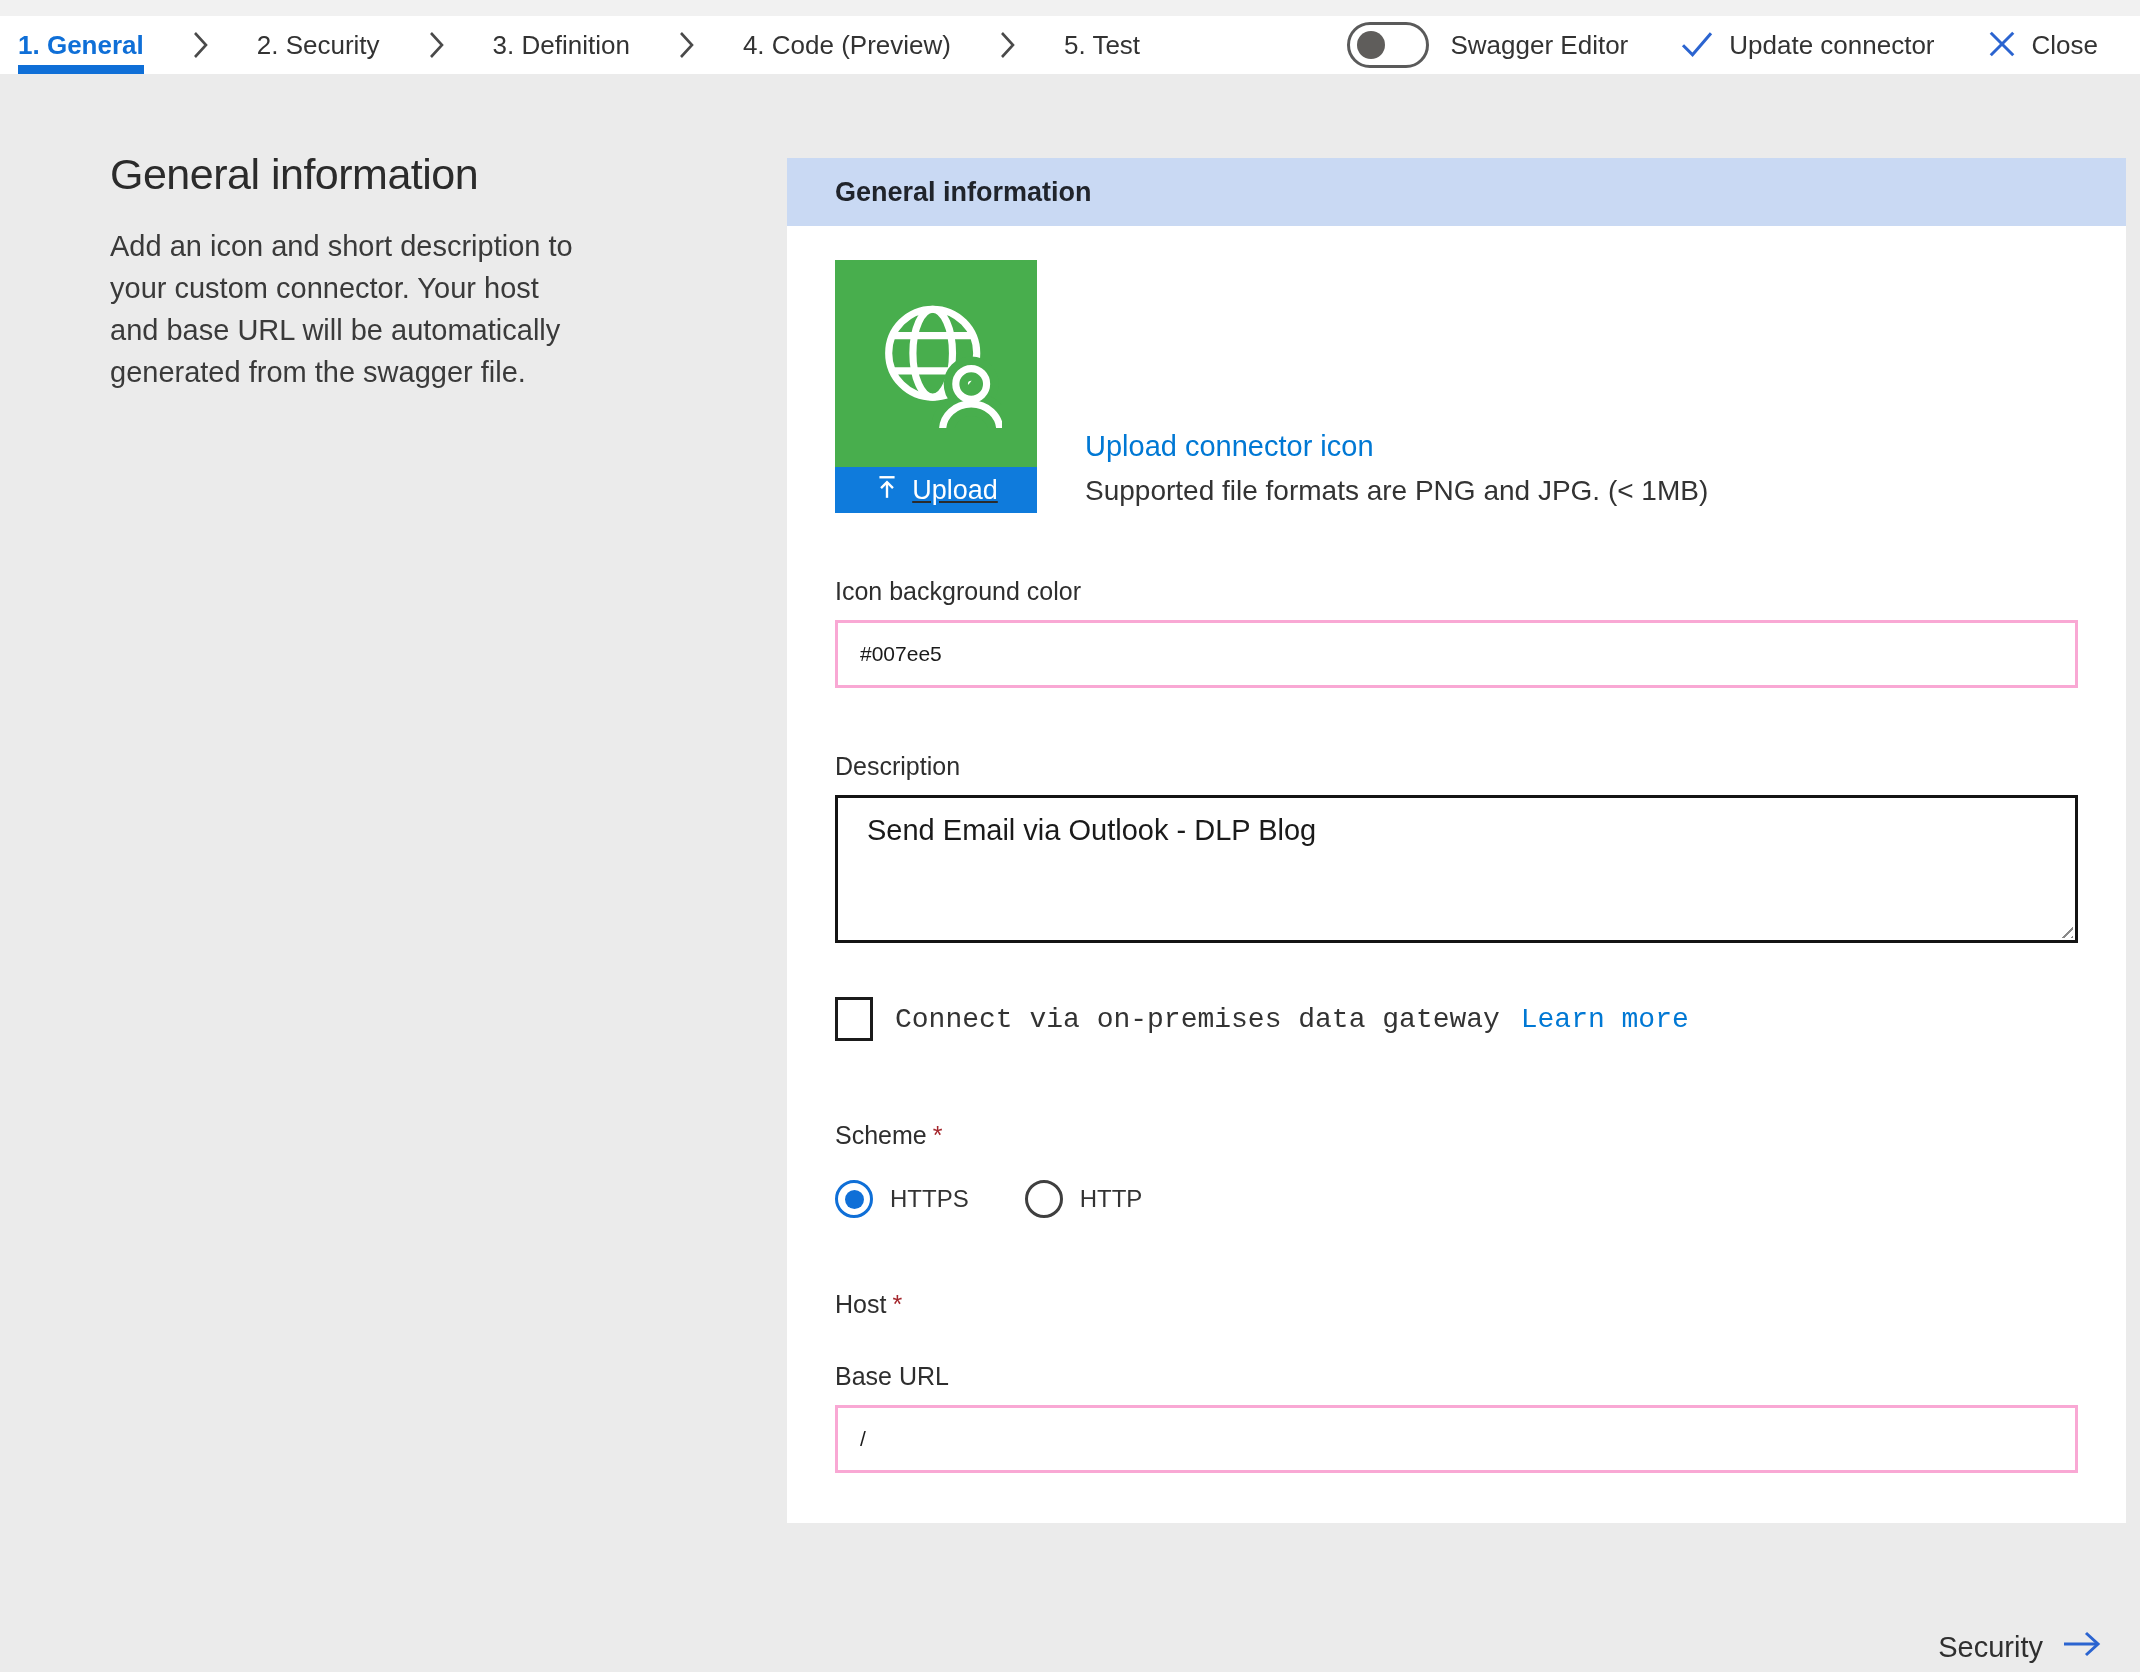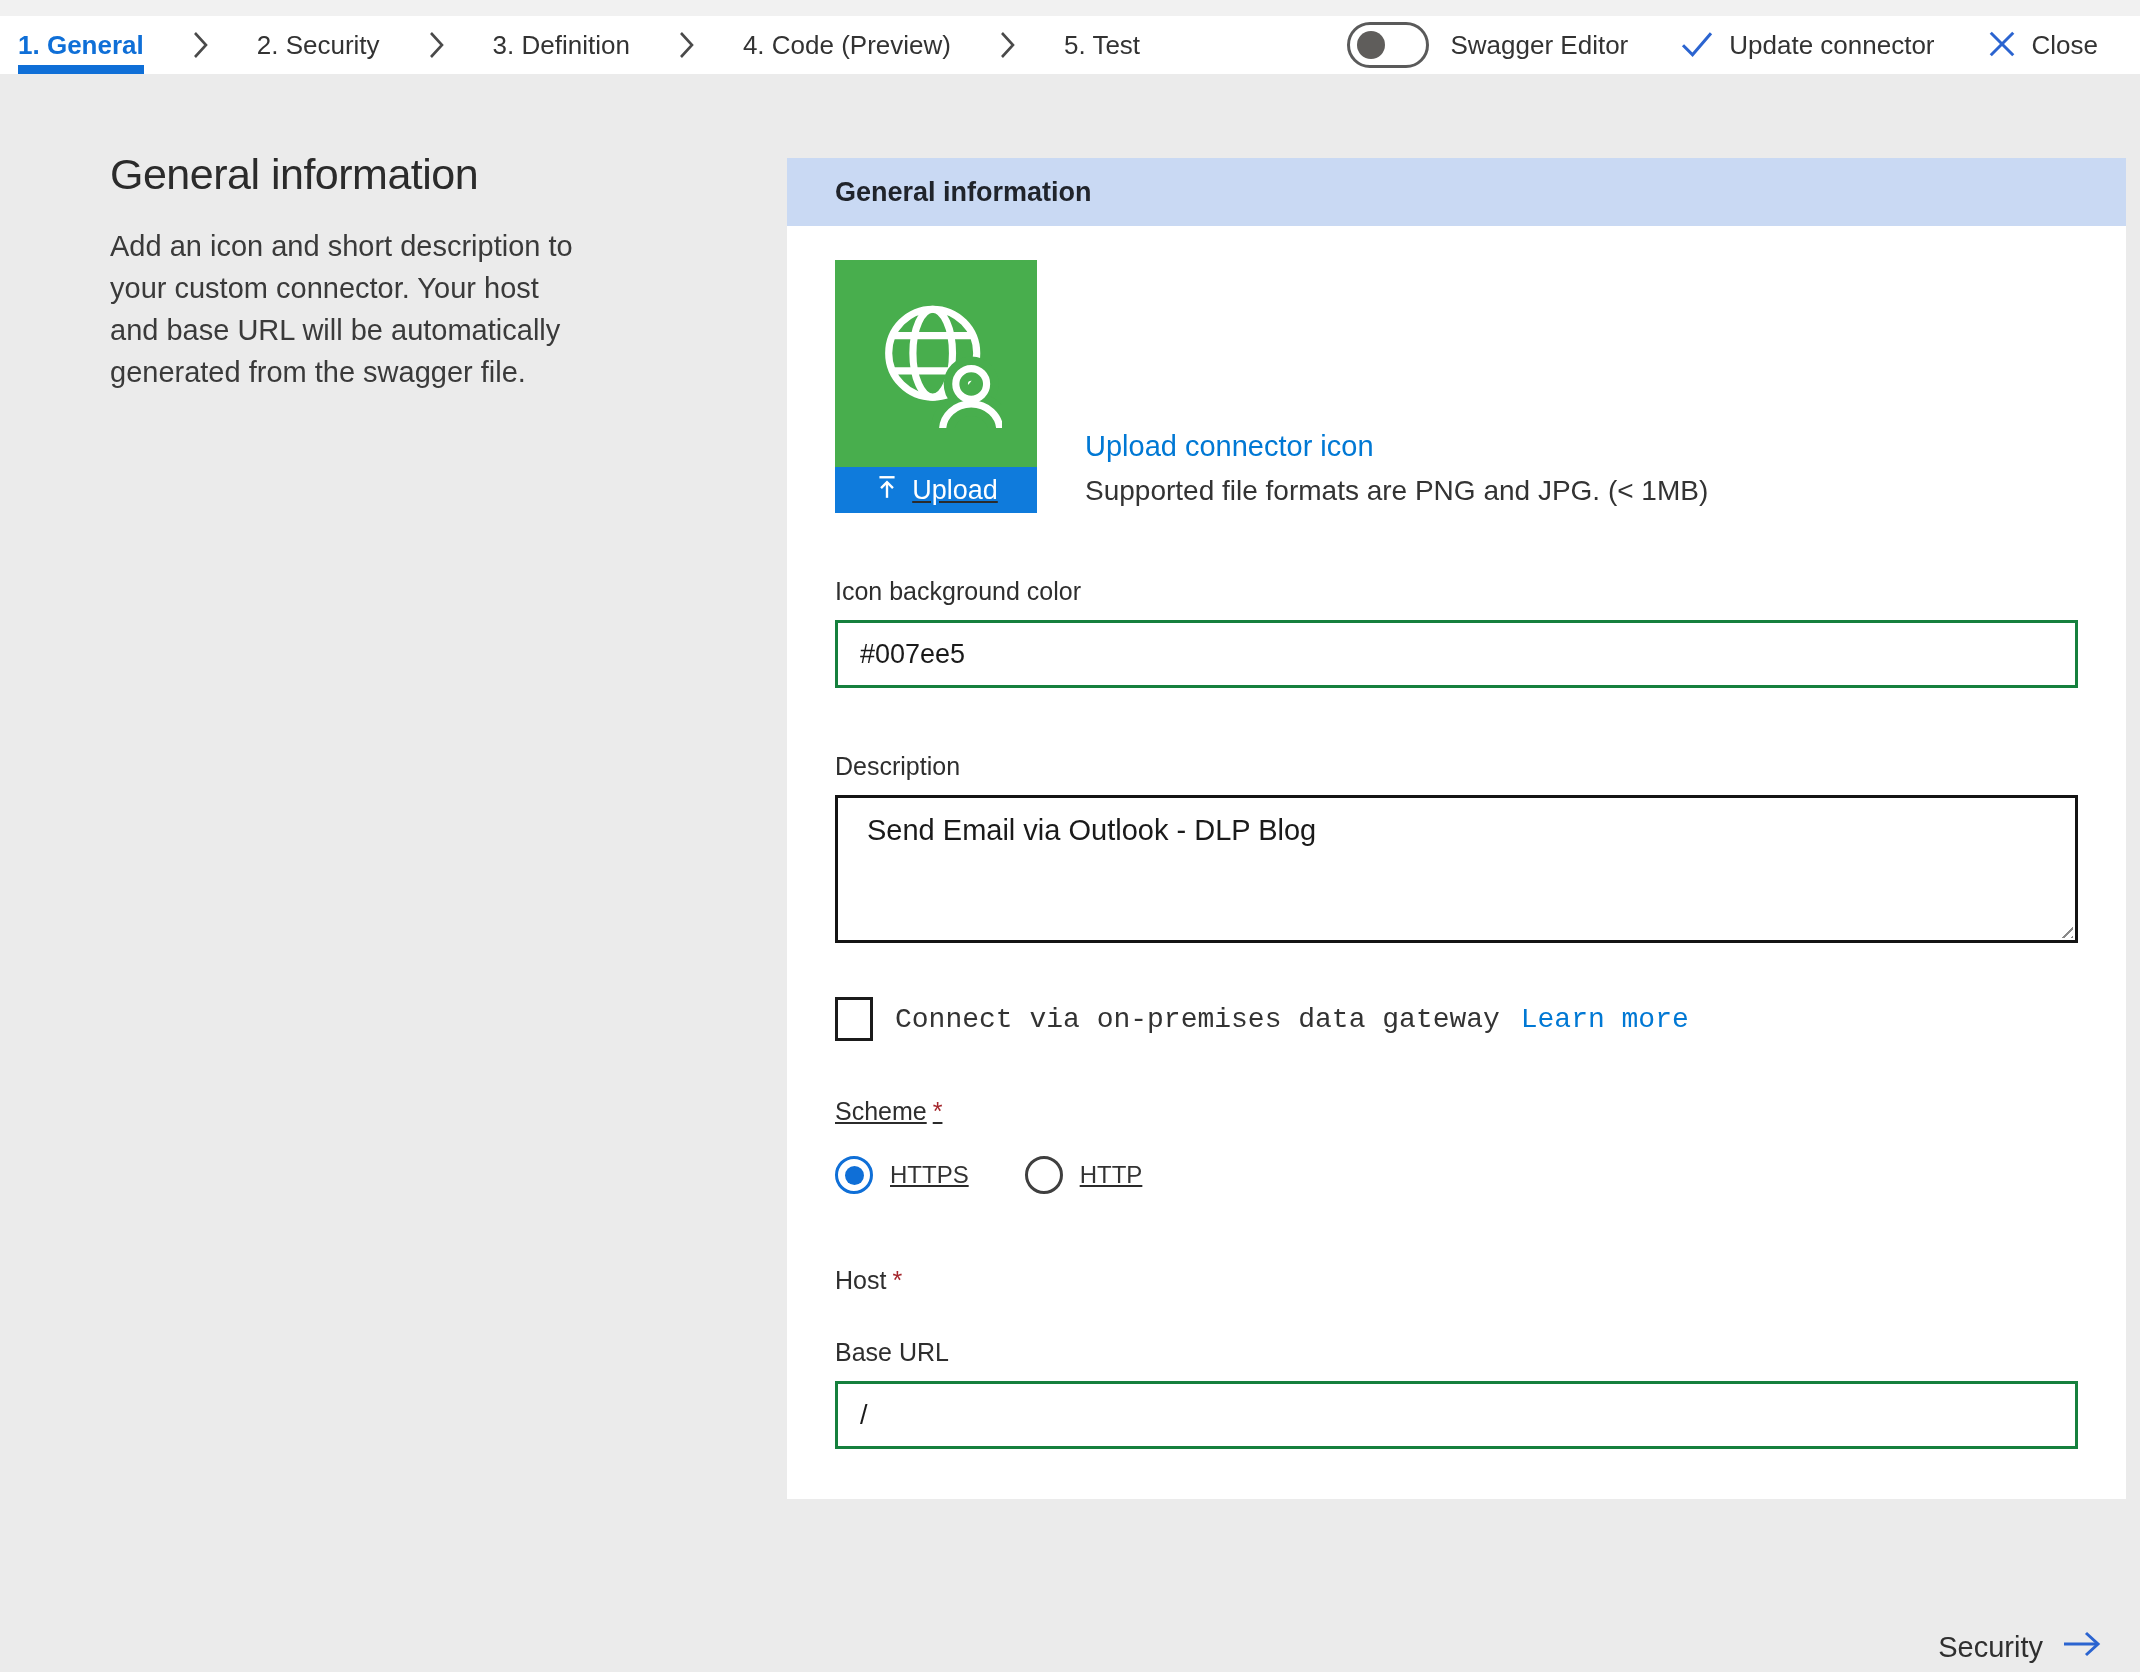--- a/index.html
+++ b/index.html
@@ -63,40 +63,40 @@
     cursor:pointer; font-family:inherit;
   }
   .upload-info { margin-left:48px; margin-bottom:6px; }
   .upload-link { color:#0078d4; font-size:29px; text-decoration:none; cursor:pointer; display:inline-block; }
   .upload-hint { margin-top:12px; font-size:28px; color:#333333; }
 
   .field { margin-top:64px; }
   .field-label { font-size:25px; color:#2e2e2e; margin-bottom:14px; }
   .req { color:#a4262c; margin-left:6px; }
   .text-input {
-    width:100%; height:68px; border:3px solid #15803d; background:#fff;
-    font-size:27px; color:#1a1a1a; padding:0 22px; font-family:inherit; border-radius:0; outline:none;
+    width:100%; height:68px; border:3px solid #f9a8d4; background:#fff;
+    font-size:21px; color:#1a1a1a; padding:0 22px; font-family:inherit; border-radius:0; outline:none;
   }
   .textarea-wrap { position:relative; }
   .text-area {
     width:100%; height:148px; border:3px solid #141414; background:#fff;
     font-size:29px; color:#1a1a1a; padding:16px 29px; font-family:inherit;
     resize:none; border-radius:0; outline:none; display:block;
   }
   .resize-handle {
     position:absolute; right:5px; bottom:5px; width:17px; height:17px;
     background:repeating-linear-gradient(135deg, transparent 0 4px, #8a8a8a 4px 6px);
     clip-path:polygon(100% 0, 100% 100%, 0 100%); cursor:nwse-resize;
   }
 
   .checkbox-row { margin-top:54px; display:flex; align-items:center; gap:22px; font-size:28px; color:#333333;font-family:Liberation Mono, monospace; }
   .checkbox { width:38px; height:44px; border:3px solid #1b1b1b; background:#fff; flex:none; cursor:pointer; }
   .inline-link { color:#0078d4; text-decoration:none; cursor:pointer; margin-left:4px; }
 
-  .scheme-field { margin-top:56px;text-decoration:underline; }
+  .scheme-field { margin-top:80px; }
   .radio-row { margin-top:30px; display:flex; align-items:center; gap:56px; }
   .radio-opt { display:flex; align-items:center; gap:17px; font-size:24px; color:#333333; cursor:pointer; }
   .radio { width:38px; height:38px; border-radius:50%; flex:none; display:flex; align-items:center; justify-content:center; background:#fff; }
   .radio.sel { border:3px solid #0f6fd7; }
   .radio.unsel { border:3px solid #3f3f3f; }
   .radio-dot { width:19px; height:19px; border-radius:50%; background:#0f6fd7; }
 
   .host-field { margin-top:72px; }
   .base-field { margin-top:43px; }
 

